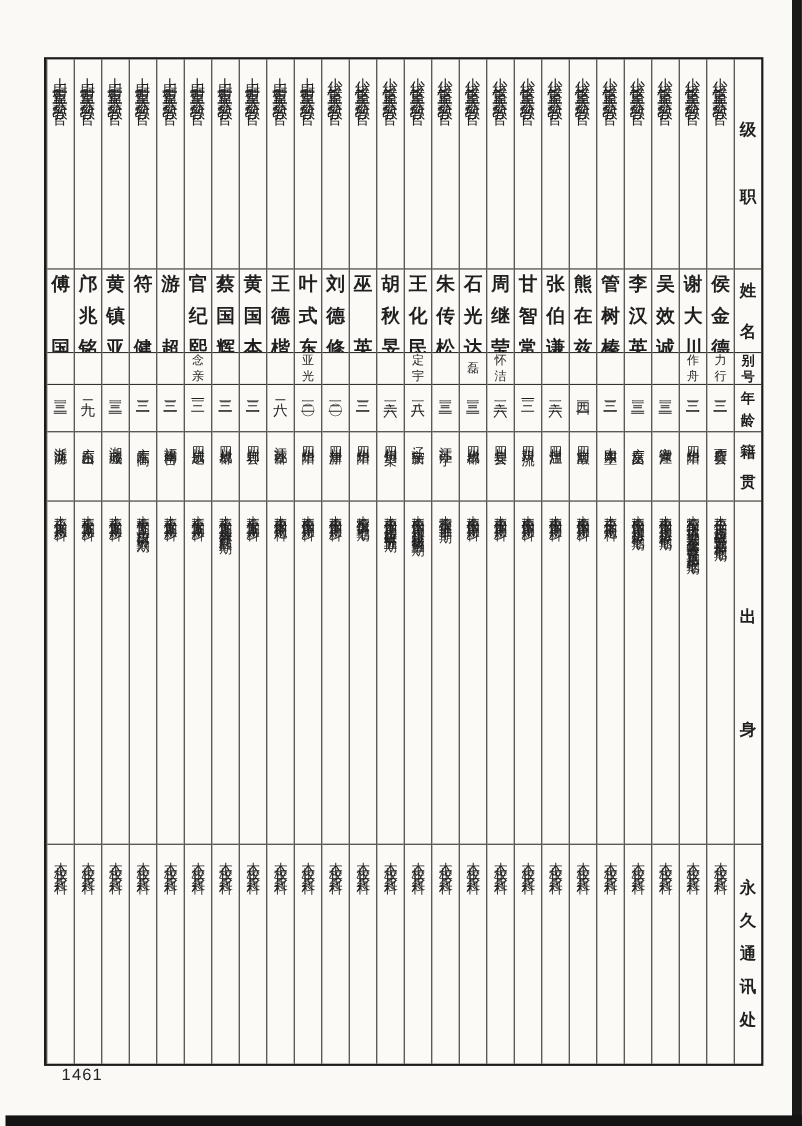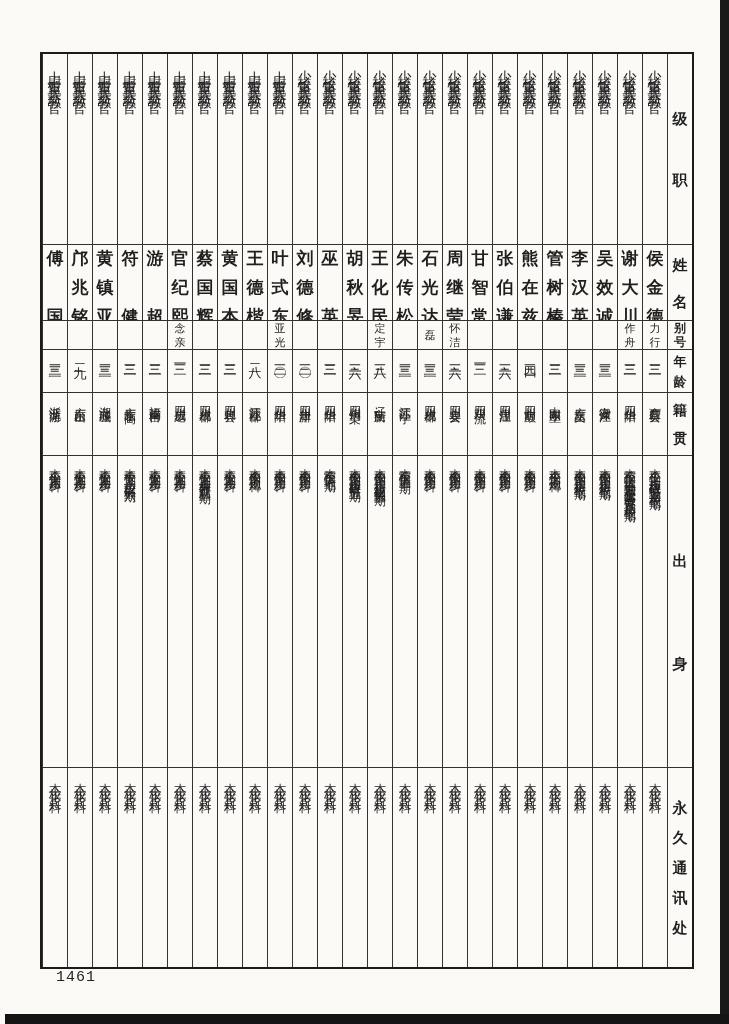--- a/index.html
+++ b/index.html
@@ -54,21 +54,21 @@
   .h-rank   .vchars{gap:46px;}
   .h-name   .vchars{gap:22px;}
   .h-alias  .vchars{gap:2px;font-size:12px;}
   .h-age    .vchars{gap:7px;font-size:13px;}
   .h-native .vchars{gap:14px;font-size:14px;}
   .h-origin .vchars{gap:88px;}
   .h-contact .vchars{gap:15px;}
 
   .page-number{
     position:absolute;left:56px;top:969px;
-    font-family:Liberation Mono, monospace;font-size:15px;color:#242424;letter-spacing:1px;
+    font-family:Liberation Sans, sans-serif;font-size:15px;color:#242424;letter-spacing:1px;
   }
 </style>
 </head>
 <body>
 
 <div class="page">
   <div class="table">
       <div class="col header-col">
         <div class="cell r1 h-rank">
           <span class="vchars">

